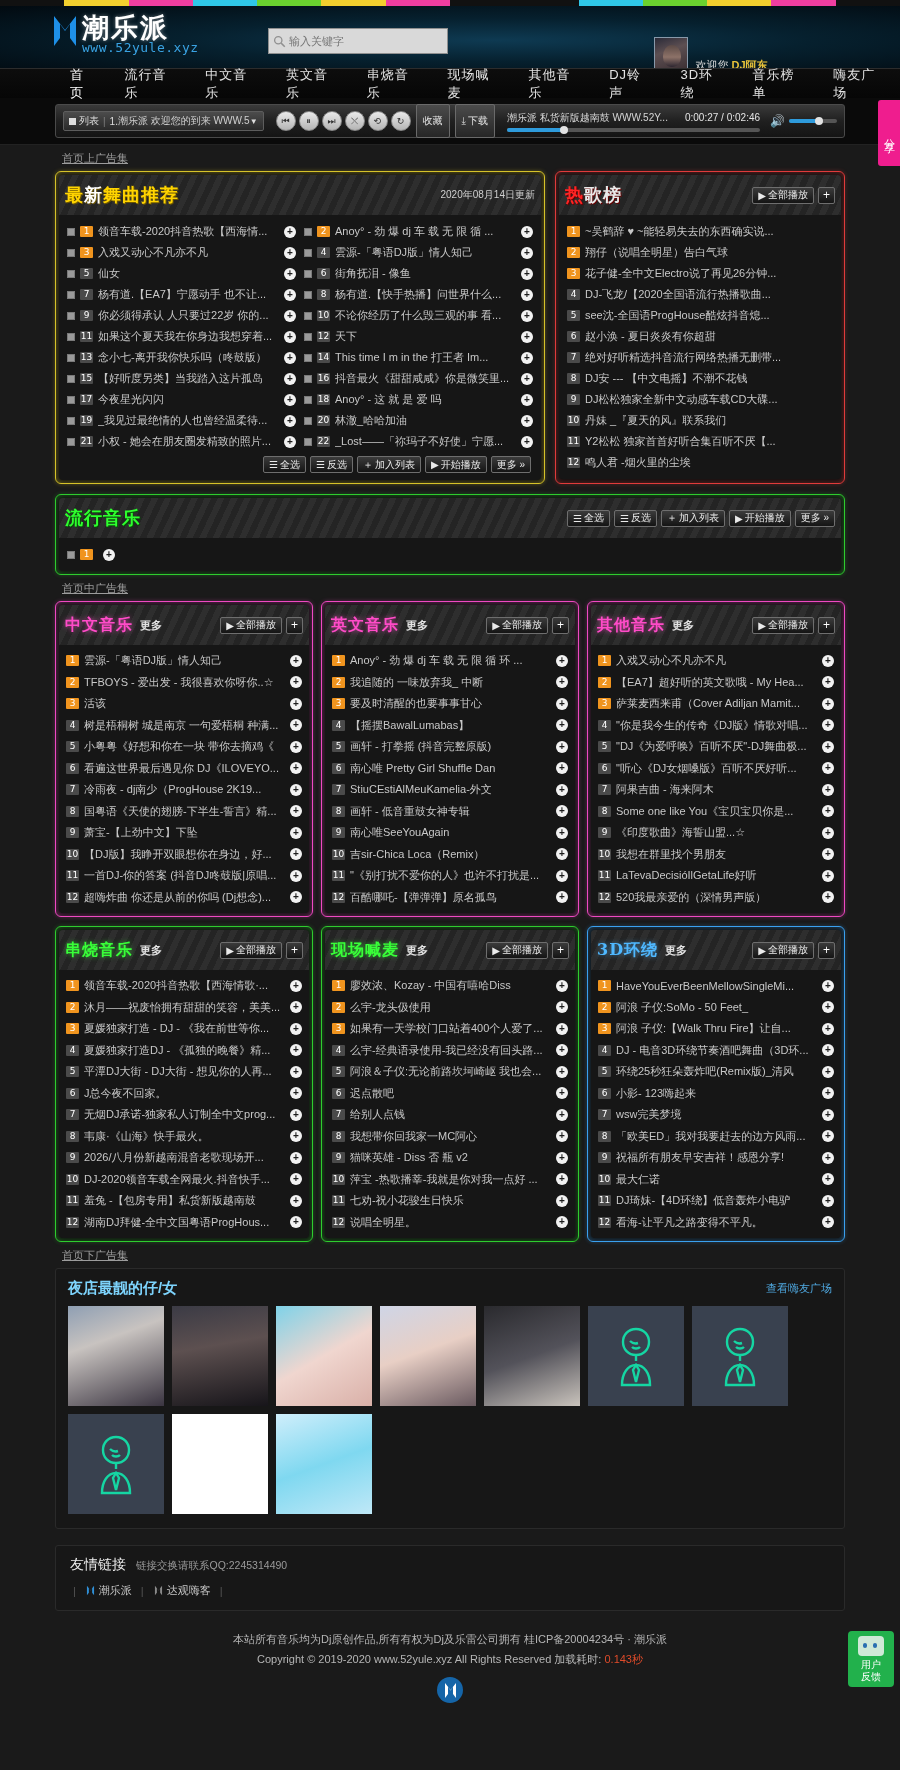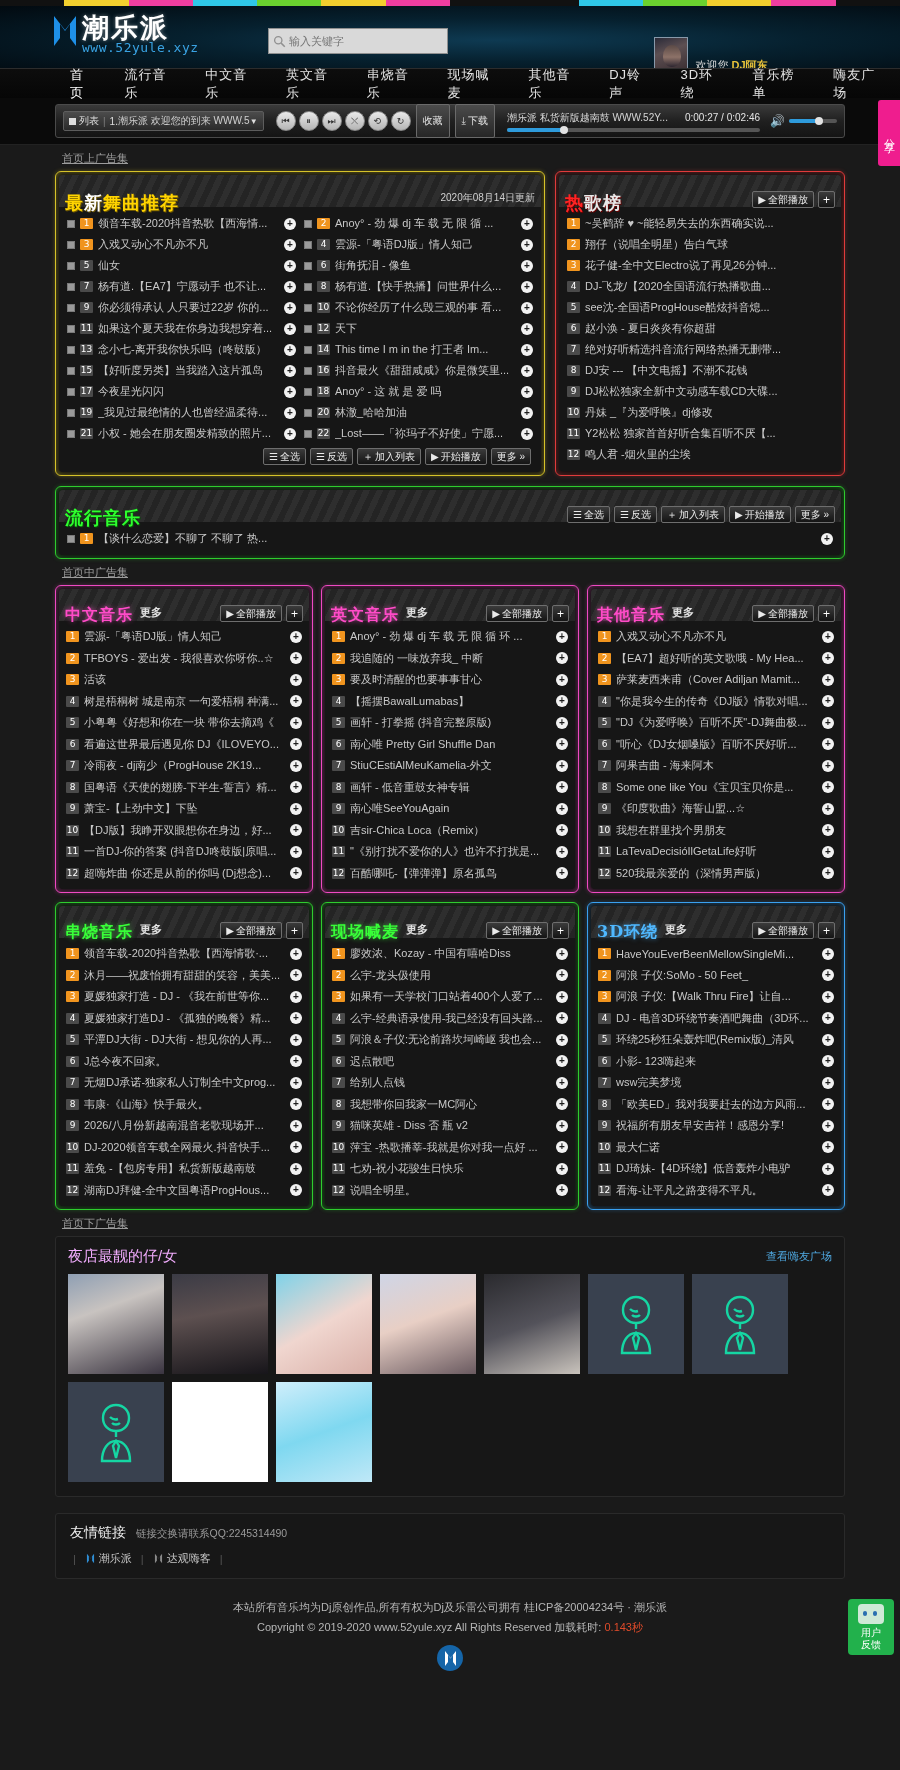--- a/index.html
+++ b/index.html
@@ -136,21 +136,21 @@
     border-radius:6px; padding:3px; position:relative;
     background:#111;
   }
   .panel-yellow { border:1px solid #d6c229; box-shadow:0 0 6px rgba(214,194,41,.5) inset, 0 0 4px rgba(214,194,41,.35); }
   .panel-red    { border:1px solid #e03b3b; box-shadow:0 0 6px rgba(224,59,59,.45) inset, 0 0 4px rgba(224,59,59,.3); }
   .panel-green  { border:1px solid #2ecc2e; box-shadow:0 0 6px rgba(46,204,46,.45) inset, 0 0 4px rgba(46,204,46,.3); }
   .panel-pink   { border:1px solid #ef49c2; box-shadow:0 0 6px rgba(239,73,194,.45) inset, 0 0 4px rgba(239,73,194,.3); }
   .panel-blue   { border:1px solid #3aa0ef; box-shadow:0 0 6px rgba(58,160,239,.45) inset, 0 0 4px rgba(58,160,239,.3); }
 
   .panel-head {
-    height:32px; display:flex; align-items:flex-start; padding:16px 6px;
+    height:40px; display:flex; align-items:center; padding:16px 6px;
     background:
       repeating-linear-gradient(115deg,#2e2e2e 0 6px,#242424 6px 12px);
     border-radius:4px 4px 0 0;
     position:relative;
   }
   .ph-title {
     font-family:"DejaVu Serif", serif;
     font-weight:bold; font-size:18px; letter-spacing:1px;
     position:relative; z-index:2;
   }
@@ -212,21 +212,21 @@
   .grid3 .panel { width:calc((790px - 16px)/3); }
   .gridrow2 { margin-top:9px; }
   .panel-body.cat { padding:5px 3px; }
   .cat .srow { height:21.5px; }
 
   
   .gallery-panel {
     background:#171717; border:1px solid #2a2a2a; border-radius:3px; padding:10px 12px 14px 12px;
   }
   .g-head { display:flex; align-items:center; margin-bottom:8px;}
-  .g-title { font-size:15px; color:#f0abfc; font-weight:normal;}
+  .g-title { font-size:15px; color:#7dd3fc; font-weight:bold;}
   .g-link { margin-left:auto; font-size:11px; color:#4fa8e0; cursor:pointer; }
   .g-grid { display:flex; flex-wrap:wrap; gap:8px; }
   .g-cell { width:96px; height:100px; overflow:hidden; background:#39414f; position:relative;}
   .ph-person { position:absolute; inset:0; display:flex;align-items:center;justify-content:center;}
   .ph-person svg { width:56px;height:66px; }
   .pv1{background:linear-gradient(160deg,#8f9fb3 0%,#c8c3c0 35%,#3a3440 100%);}
   .pv2{background:linear-gradient(170deg,#3b3b45 0%,#5d5050 40%,#17151a 100%);}
   .pv3{background:linear-gradient(150deg,#7fd2e8 0%,#f0d6cf 50%,#d9b0a8 100%);}
   .pv4{background:linear-gradient(160deg,#cfd5e6 0%,#e8cfc5 45%,#6a5a60 100%);}
   .pv5{background:linear-gradient(160deg,#2a2a2e 0%,#53525a 50%,#c9c3bc 100%);}
@@ -612,21 +612,21 @@
               <div class="srow">
                 <span class="num">8</span>
                 <span class="stitle">DJ安 --- 【中文电摇】不潮不花钱</span>
               </div>
               <div class="srow">
                 <span class="num">9</span>
                 <span class="stitle">DJ松松独家全新中文动感车载CD大碟...</span>
               </div>
               <div class="srow">
                 <span class="num">10</span>
-                <span class="stitle">丹妹 _『为爱呼唤』dj修改</span>
+                <span class="stitle">丹妹 _『夏天的风』联系我们</span>
               </div>
               <div class="srow">
                 <span class="num">11</span>
                 <span class="stitle">Y2松松 独家首首好听合集百听不厌【...</span>
               </div>
               <div class="srow">
                 <span class="num">12</span>
                 <span class="stitle">鸣人君 -烟火里的尘埃</span>
               </div>
             </div>
@@ -657,21 +657,20 @@
               <span>开始播放</span>
             </div>
           <div class="btn-dark">更多 »</div>
         </div>
       </div>
       <div class="panel-body">
         <div id="pop-list">
             <div class="srow">
               <span class="chk"></span>
               <span class="num top">1</span>
-              <span class="stitle">【谈什么恋爱】不聊了 不聊了 热...</span>
               <span class="plus">+</span>
             </div>
           </div>
       </div>
     </div>
   </div>
 
   <div class="ad-label">首页中广告集</div>
 
   <div class="wrap">

